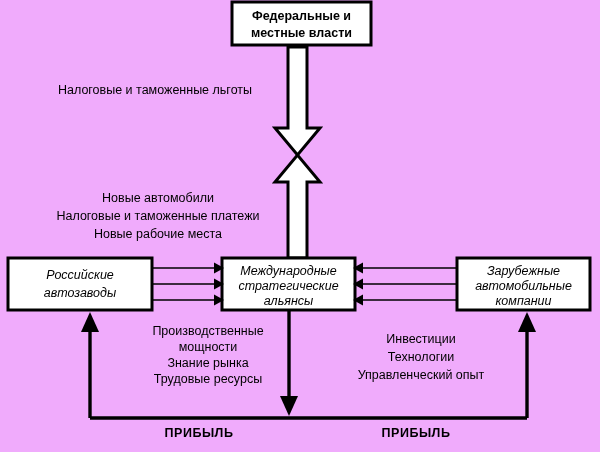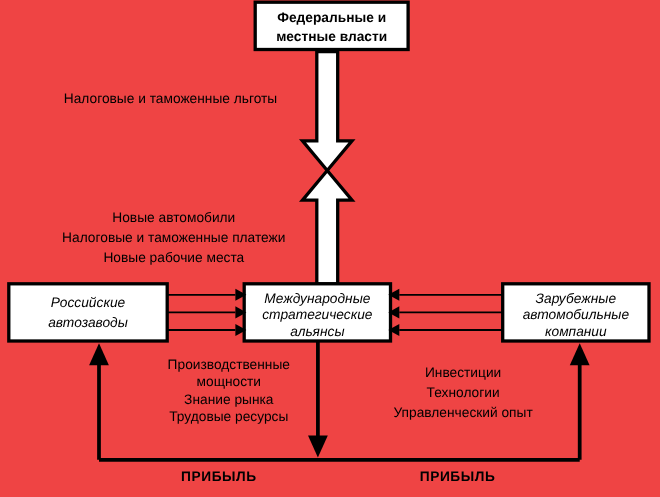--- a/index.html
+++ b/index.html
@@ -7,21 +7,21 @@
     padding: 0;
     background: #ffffff;
   }
   body {
     font-family: "Liberation Sans", sans-serif;
   }
   #diagram-root {
     position: relative;
     width: 600px;
     height: 452px;
-    background: #ef4444;
+    background: #f0abfc;
     overflow: hidden;
   }
   svg#diagram-svg {
     position: absolute;
     left: 0;
     top: 0;
     width: 600px;
     height: 452px;
   }
   .box-rect {

